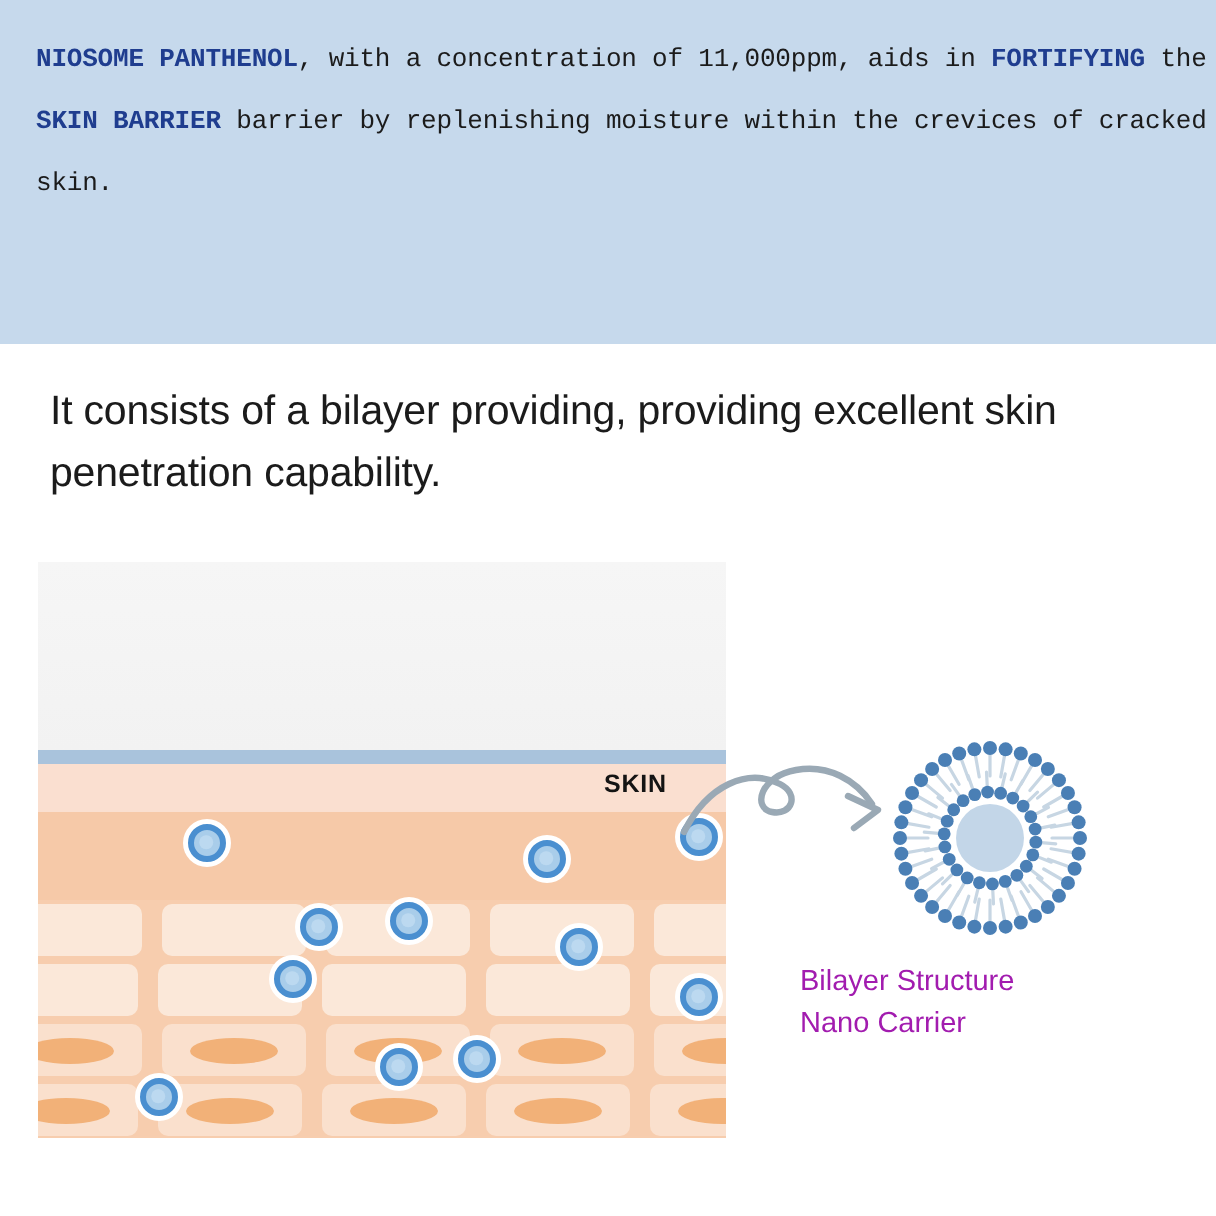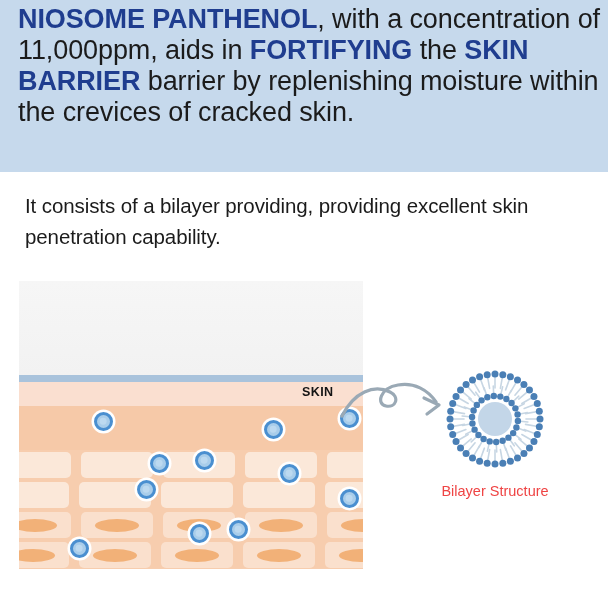--- a/index.html
+++ b/index.html
@@ -21,27 +21,28 @@
     left: 0;
     top: 0;
     width: 608px;
     height: 172px;
     background: #c6d9ec;
     box-sizing: border-box;
   }
   #headline {
     position: absolute;
     left: 18px;
-    top: 4px;
+    top: 14px;
     width: 586px;
-    font-size: 27px;
+    font-size: 13px;
     line-height: 31px;
     color: #1b1b1b;
     letter-spacing: -0.1px;
     font-weight: 400;
+    font-family: Liberation Mono, monospace;
   }
   #headline .hl {
     color: #1f3d8f;
     font-weight: bold;
   }
 
   
   #subtext {
     position: absolute;
     left: 25px;
@@ -158,24 +159,24 @@
     left: 443px;
     top: 367px;
     width: 104px;
     height: 104px;
   }
   #nano-caption {
     position: absolute;
     left: 400px;
     top: 481px;
     width: 190px;
-    text-align: center;
+    text-align: left;
     font-size: 14.5px;
     line-height: 21px;
-    color: #ef4444;
+    color: #a21caf;
   }
 </style>
 </head>
 <body>
 
 <div id="header-band">
   <div id="headline">
     <span class="hl">NIOSOME PANTHENOL</span><span>, with a concentration of 11,000ppm, aids in </span><span class="hl">FORTIFYING</span><span> the </span><span class="hl">SKIN BARRIER</span><span> barrier by replenishing moisture within the crevices of cracked skin.</span>
   </div>
 </div>
@@ -358,13 +359,14 @@
       <line x1="72.38813765225495" y1="41.354632788264" x2="81.25254532714841" y2="36.72621226142226" stroke="#c7d6e3" stroke-width="1.6" stroke-linecap="round"></line>
       <circle cx="72.38813765225495" cy="41.354632788264" r="3.2" fill="#4a7fb5"></circle>
       <line x1="74.56142134550211" y1="47.52984710879798" x2="84.37073497398129" y2="45.58630237349276" stroke="#c7d6e3" stroke-width="1.6" stroke-linecap="round"></line>
       <circle cx="74.56142134550211" cy="47.52984710879798" r="3.2" fill="#4a7fb5"></circle>
     </g>
   <circle cx="52" cy="52" r="17" fill="#c3d6e8"></circle>
 </svg>
 
 <div id="nano-caption">
   <div>Bilayer Structure</div>
+  <div>Nano Carrier</div>
 </div>
 
 </body></html>

